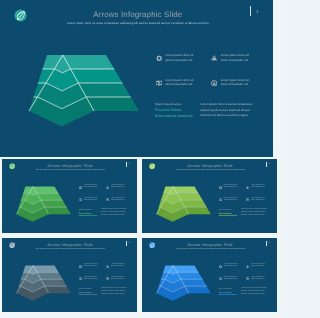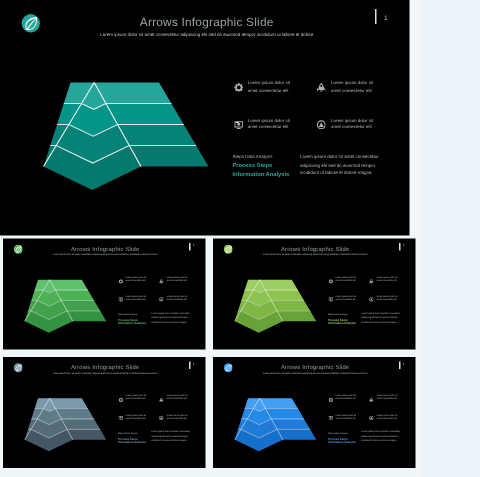--- a/index.html
+++ b/index.html
@@ -1,18 +1,18 @@
 <!DOCTYPE html>
 <html><head>
 <meta charset="utf-8">
 <style>
 html,body{margin:0;padding:0;}
 body{width:281px;height:318px;background:#eef3f7;font-family:"Liberation Sans",sans-serif;overflow:hidden;-webkit-font-smoothing:antialiased;text-rendering:geometricPrecision;}
 .page{position:relative;width:281px;height:318px;background:#f1f6f9;}
-.slide{position:absolute;background:#000000;overflow:hidden;box-sizing:border-box;}
+.slide{position:absolute;background:#0c4a6e;overflow:hidden;box-sizing:border-box;}
 .logo{position:absolute;}
 .pyr{position:absolute;}
 .title{position:absolute;text-align:center;color:#98a1a6;white-space:nowrap;letter-spacing:.15px;}
 .subtitle{position:absolute;text-align:center;color:#c3cace;white-space:nowrap;}
 .pagenum{position:absolute;color:#b4bcc0;}
 .pnbar{position:absolute;background:#d9dfe2;}
 .feat{position:absolute;}
 .feat .ic{position:absolute;}
 .ftx{position:absolute;color:#b5bdc1;white-space:nowrap;}
 .capsm{position:absolute;color:#a8b0b4;white-space:nowrap;}

